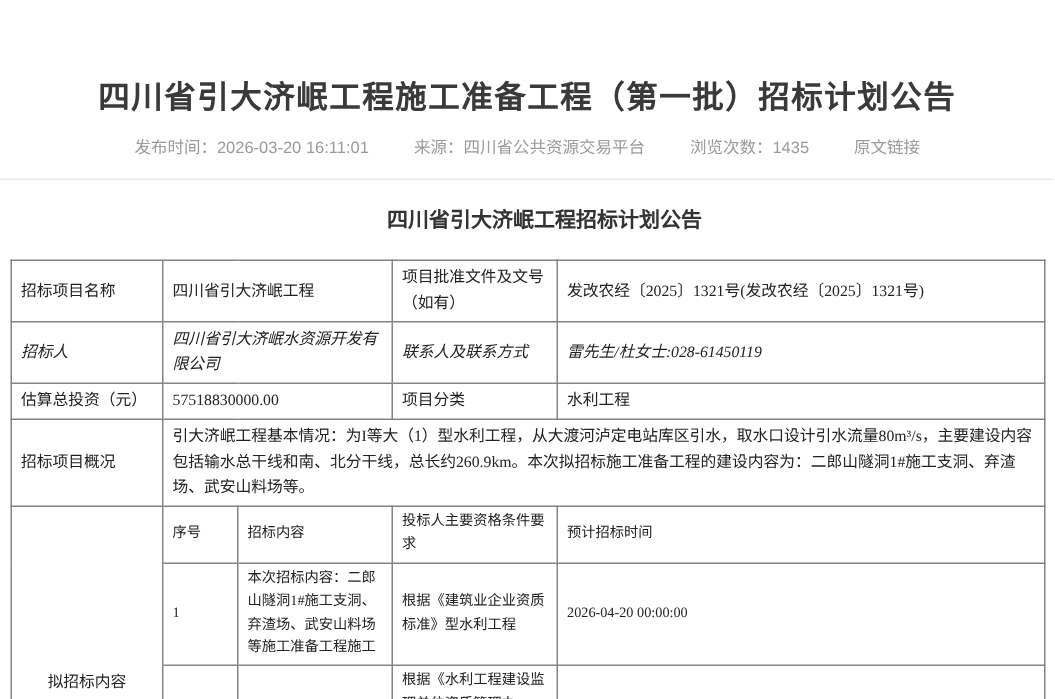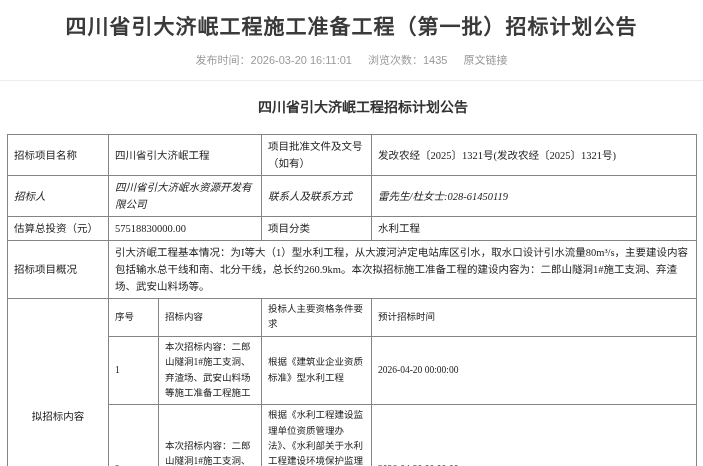--- a/index.html
+++ b/index.html
@@ -1,24 +1,24 @@
 <!DOCTYPE html>
 <html lang="zh-CN"><head>
 <meta charset="utf-8">
 <style>
   html,body{margin:0;padding:0;background:#ffffff;}
   body{width:703px;font-family:"Liberation Sans",sans-serif;color:#333;}
   .page{width:703px;min-height:466px;background:#fff;}
 
   
-  .hdr{padding-top:12px;text-align:center;}
+  .hdr{padding-top:12px;text-align:center;margin-top:39px;}
   .hdr h1{margin:0;font-size:21px;line-height:30px;font-weight:700;color:#3a3a3a;
           letter-spacing:1px;font-family:"Liberation Sans",sans-serif;}
   .meta{margin-top:11px;font-size:11px;line-height:15px;color:#9a9a9a;
-        display:flex;justify-content:center;gap:16px;}
+        display:flex;justify-content:center;gap:30px;}
   .meta .mi{white-space:nowrap;}
   .meta a{color:#9a9a9a;text-decoration:none;cursor:pointer;}
   .divider{border:none;border-top:1px solid #ececec;margin:12px 0 0 0;}
 
   
   .subtitle{margin:17px 0 0 0;text-align:center;font-size:14px;line-height:18px;
             font-weight:700;color:#333;padding-left:23px;}
 
   
   table.tender{border-collapse:collapse;table-layout:fixed;width:689px;margin:18px 0 0 7px;
@@ -32,20 +32,21 @@
 </style>
 </head>
 <body>
 
 <div class="page">
 
   <header class="hdr">
     <h1>四川省引大济岷工程施工准备工程（第一批）招标计划公告</h1>
     <div class="meta">
       <span class="mi"><span>发布时间：</span><span>2026-03-20 16:11:01</span></span>
+      <span class="mi"><span>来源：</span><span>四川省公共资源交易平台</span></span>
       <span class="mi"><span>浏览次数：</span><span>1435</span></span>
       <a class="mi" href="#">原文链接</a>
     </div>
   </header>
 
   <hr class="divider">
 
   <main>
     <h2 class="subtitle">四川省引大济岷工程招标计划公告</h2>
 

